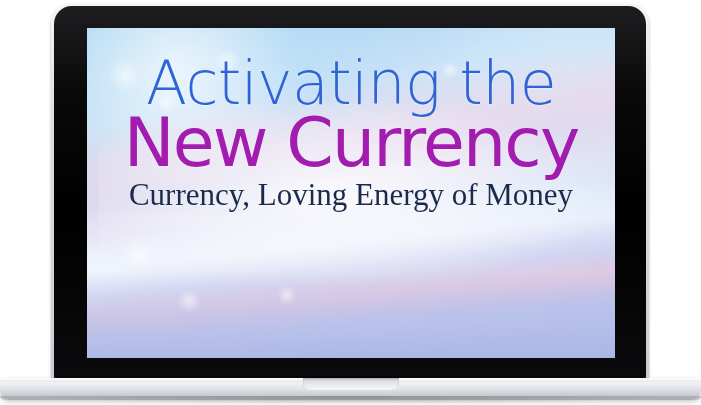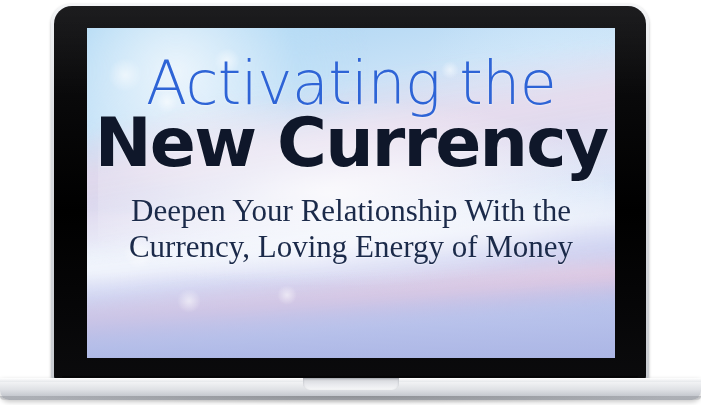--- a/index.html
+++ b/index.html
@@ -183,25 +183,25 @@
     font-weight: 300;
     font-size: 60px;
     line-height: 0.98;
     letter-spacing: -0.5px;
     color: #2e64d6;
     white-space: nowrap;
     text-shadow: 0 1px 2px rgba(255,255,255,0.45);
   }
   .headline-2 {
     font-family: "DejaVu Sans", sans-serif;
-    font-weight: 700;
+    font-weight: 400;
     font-size: 68px;
     line-height: 1.0;
     letter-spacing: -1.8px;
-    color: #0f172a;
+    color: #a21caf;
     white-space: nowrap;
     margin-top: -4px;
     text-shadow: 0 1px 2px rgba(255,255,255,0.40);
   }
   .subline {
     font-family: "Liberation Serif", "DejaVu Serif", serif;
     font-size: 31px;
     line-height: 1.18;
     color: #1b2a4a;
     white-space: nowrap;
@@ -300,21 +300,20 @@
       <div class="bokeh bk2"></div>
       <div class="bokeh bk3"></div>
       <div class="bokeh bk4"></div>
       <div class="bokeh bk5"></div>
       <div class="bokeh bk6"></div>
       <div class="bokeh bk7"></div>
 
       <div class="slide-text">
         <div class="headline-1">Activating the</div>
         <div class="headline-2">New Currency</div>
-        <div class="subline first">Deepen Your Relationship With the</div>
         <div class="subline">Currency, Loving Energy of Money</div>
       </div>
 
     </div>
 
     <div class="hinge"></div>
     <div class="base"></div>
     <div class="base-lip"></div>
     <div class="base-notch"></div>
     <div class="base-shadowline"></div>

